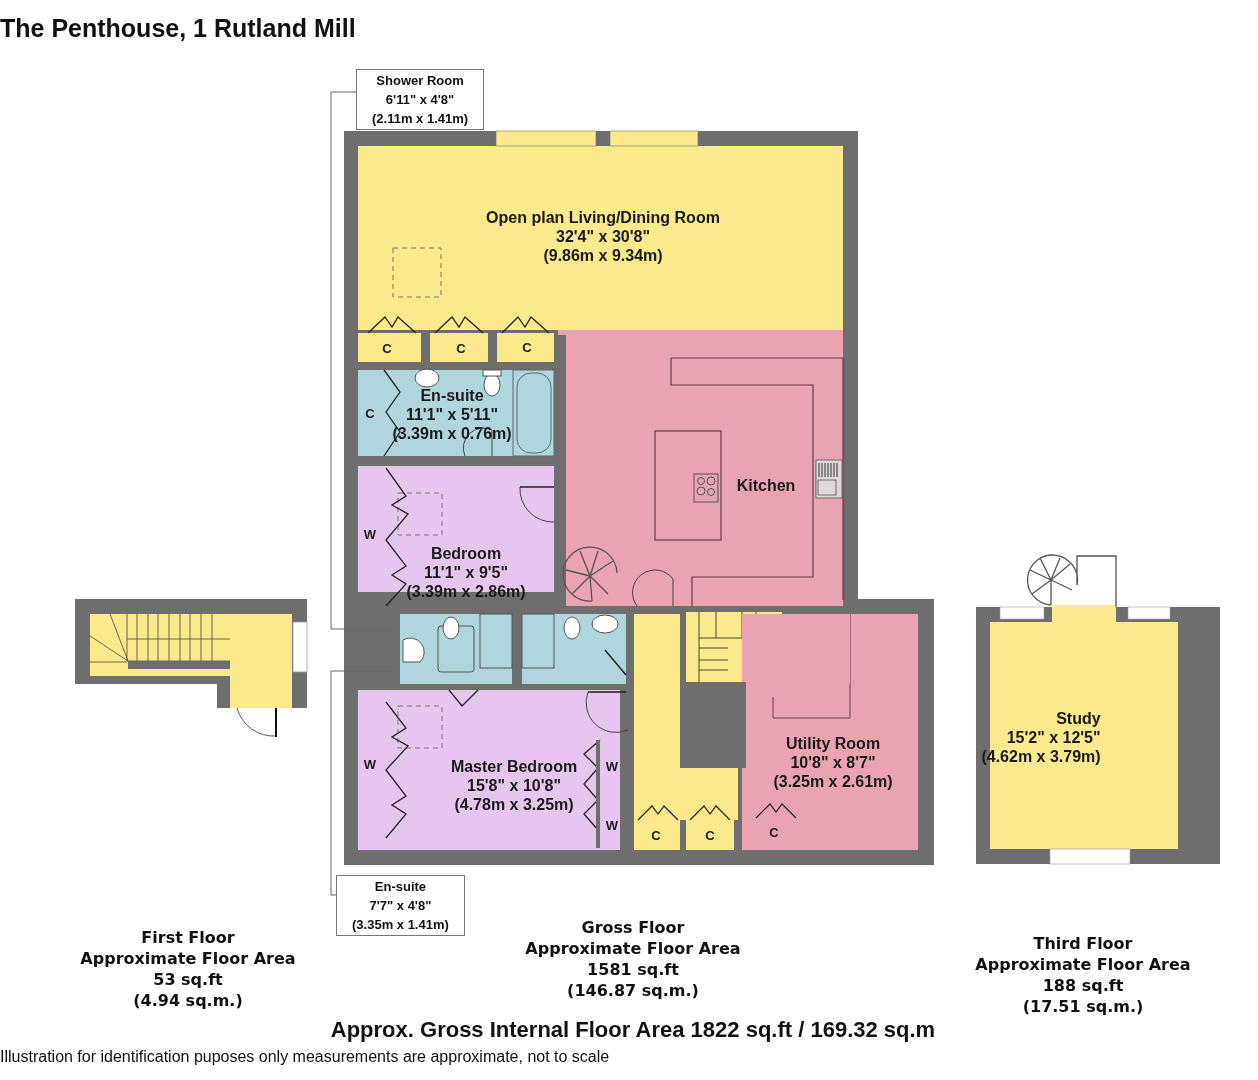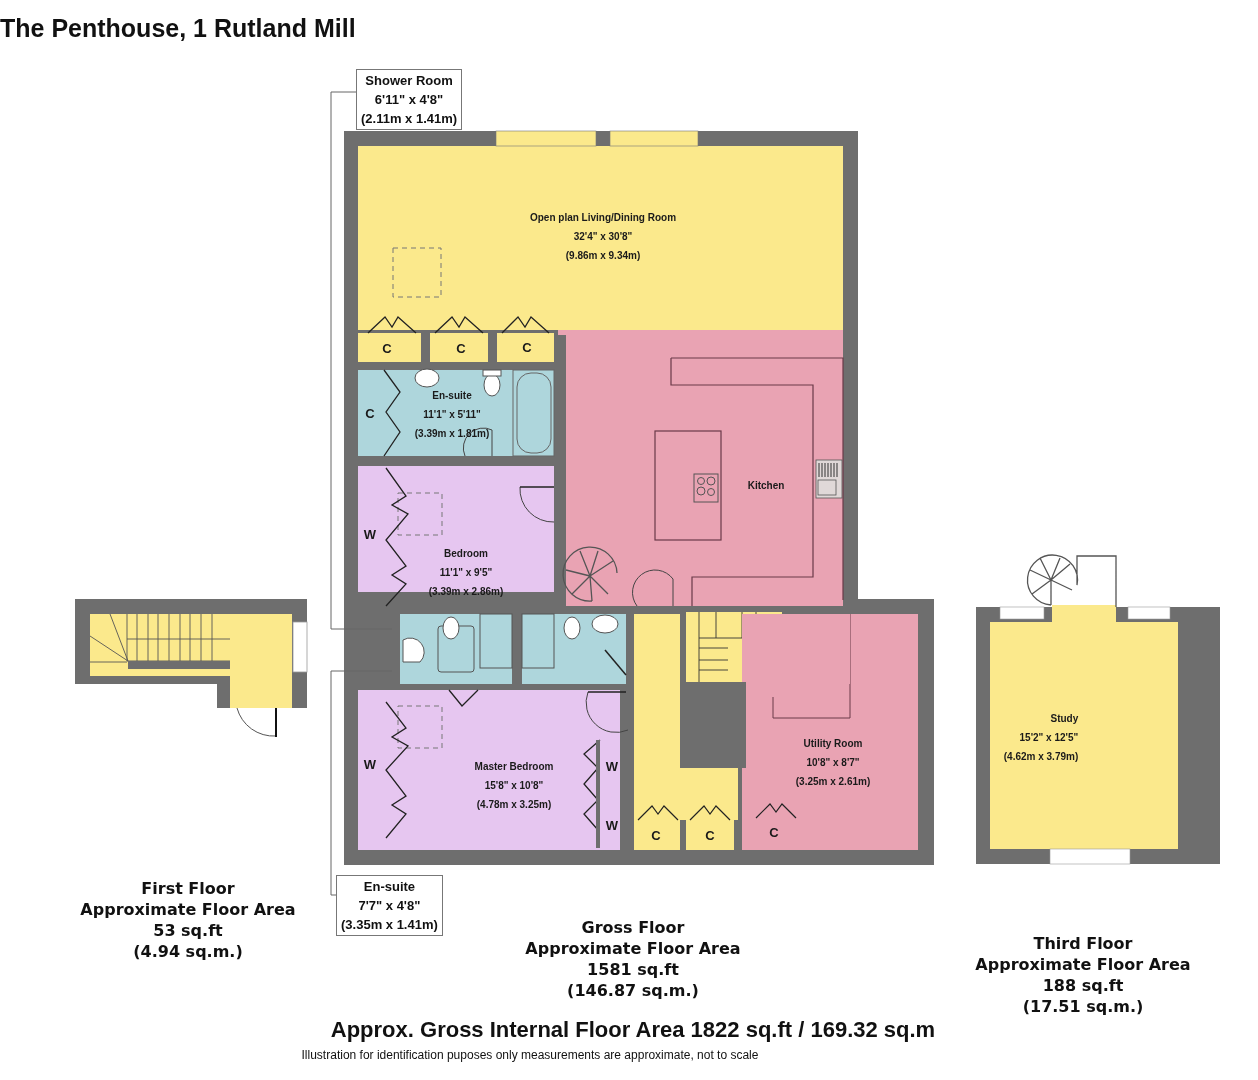--- a/index.html
+++ b/index.html
@@ -1,24 +1,24 @@
 <!DOCTYPE html>
 <html><head>
 <meta charset="utf-8">
 <style>
   html, body { margin:0; padding:0; background:#ffffff; }
   body { width:1258px; height:1080px; position:relative; overflow:hidden; font-family:"Liberation Sans", sans-serif; color:#111; }
   .title { position:absolute; left:0; width:1258px; top:14px; font-weight:bold; font-size:25px; }
   svg.plan { position:absolute; left:0; top:0; }
-  .rlabel { position:absolute; text-align:center; font-weight:bold; font-size:10px; line-height:19px; color:#1a1a1a; white-space:nowrap; transform:translateX(-50%); }
+  .rlabel { position:absolute; text-align:center; font-weight:bold; font-size:16px; line-height:19px; color:#1a1a1a; white-space:nowrap; transform:translateX(-50%); }
   .clabel { position:absolute; font-weight:bold; font-size:13px; color:#1a1a1a; transform:translate(-50%,-50%); }
-  .callout { position:absolute; background:#fff; border:1.5px solid #777; text-align:center; font-weight:bold; font-size:13px; line-height:19px; padding:1px 4px; white-space:nowrap; }
+  .callout { position:absolute; background:#fff; border:1.5px solid #777; text-align:center; font-weight:bold; font-size:13px; line-height:19px; padding:1px 15px; white-space:nowrap; }
   .floorinfo { position:absolute; text-align:center; font-weight:bold; font-size:16px; line-height:21px; transform:translateX(-50%); white-space:nowrap; font-family:"DejaVu Sans", sans-serif; }
   .gross { position:absolute; left:0; width:1266px; top:1017px; text-align:center; font-weight:bold; font-size:22px; }
-  .disclaimer { position:absolute; left:0; width:1060px; top:1048px; text-align:center; font-size:12px; }
+  .disclaimer { position:absolute; left:0; width:1060px; top:1048px; text-align:left; font-size:16px; }
 </style>
 </head>
 <body>
 
 <div class="title">The Penthouse, 1 Rutland Mill</div>
 
 <svg class="plan" width="1258" height="1080" viewBox="0 0 1258 1080">
 
   <g>
 
@@ -149,21 +149,21 @@
   <div>Open plan Living/Dining Room</div>
   <div>32'4" x 30'8"</div>
   <div>(9.86m x 9.34m)</div>
 </div>
 <div class="rlabel" style="left:766px; top:476px;">
   <div>Kitchen</div>
 </div>
 <div class="rlabel" style="left:452px; top:386px;">
   <div>En-suite</div>
   <div>11'1" x 5'11"</div>
-  <div>(3.39m x 1.81m)</div>
+  <div>(3.39m x 0.76m)</div>
 </div>
 <div class="rlabel" style="left:466px; top:544px;">
   <div>Bedroom</div>
   <div>11'1" x 9'5"</div>
   <div>(3.39m x 2.86m)</div>
 </div>
 <div class="rlabel" style="left:490px; top:757px;margin-left:24px;">
   <div>Master Bedroom</div>
   <div>15'8" x 10'8"</div>
   <div>(4.78m x 3.25m)</div>
@@ -195,21 +195,21 @@
   <div>Shower Room</div>
   <div>6'11" x 4'8"</div>
   <div>(2.11m x 1.41m)</div>
 </div>
 <div class="callout" style="left:336px; top:875px;">
   <div>En-suite</div>
   <div>7'7" x 4'8"</div>
   <div>(3.35m x 1.41m)</div>
 </div>
 
-<div class="floorinfo" style="left:188px; top:878px;">
+<div class="floorinfo" style="left:188px; top:927px;">
   <div>First Floor</div>
   <div>Approximate Floor Area</div>
   <div>53 sq.ft</div>
   <div>(4.94 sq.m.)</div>
 </div>
 <div class="floorinfo" style="left:633px; top:917px;">
   <div>Gross Floor</div>
   <div>Approximate Floor Area</div>
   <div>1581 sq.ft</div>
   <div>(146.87 sq.m.)</div>

